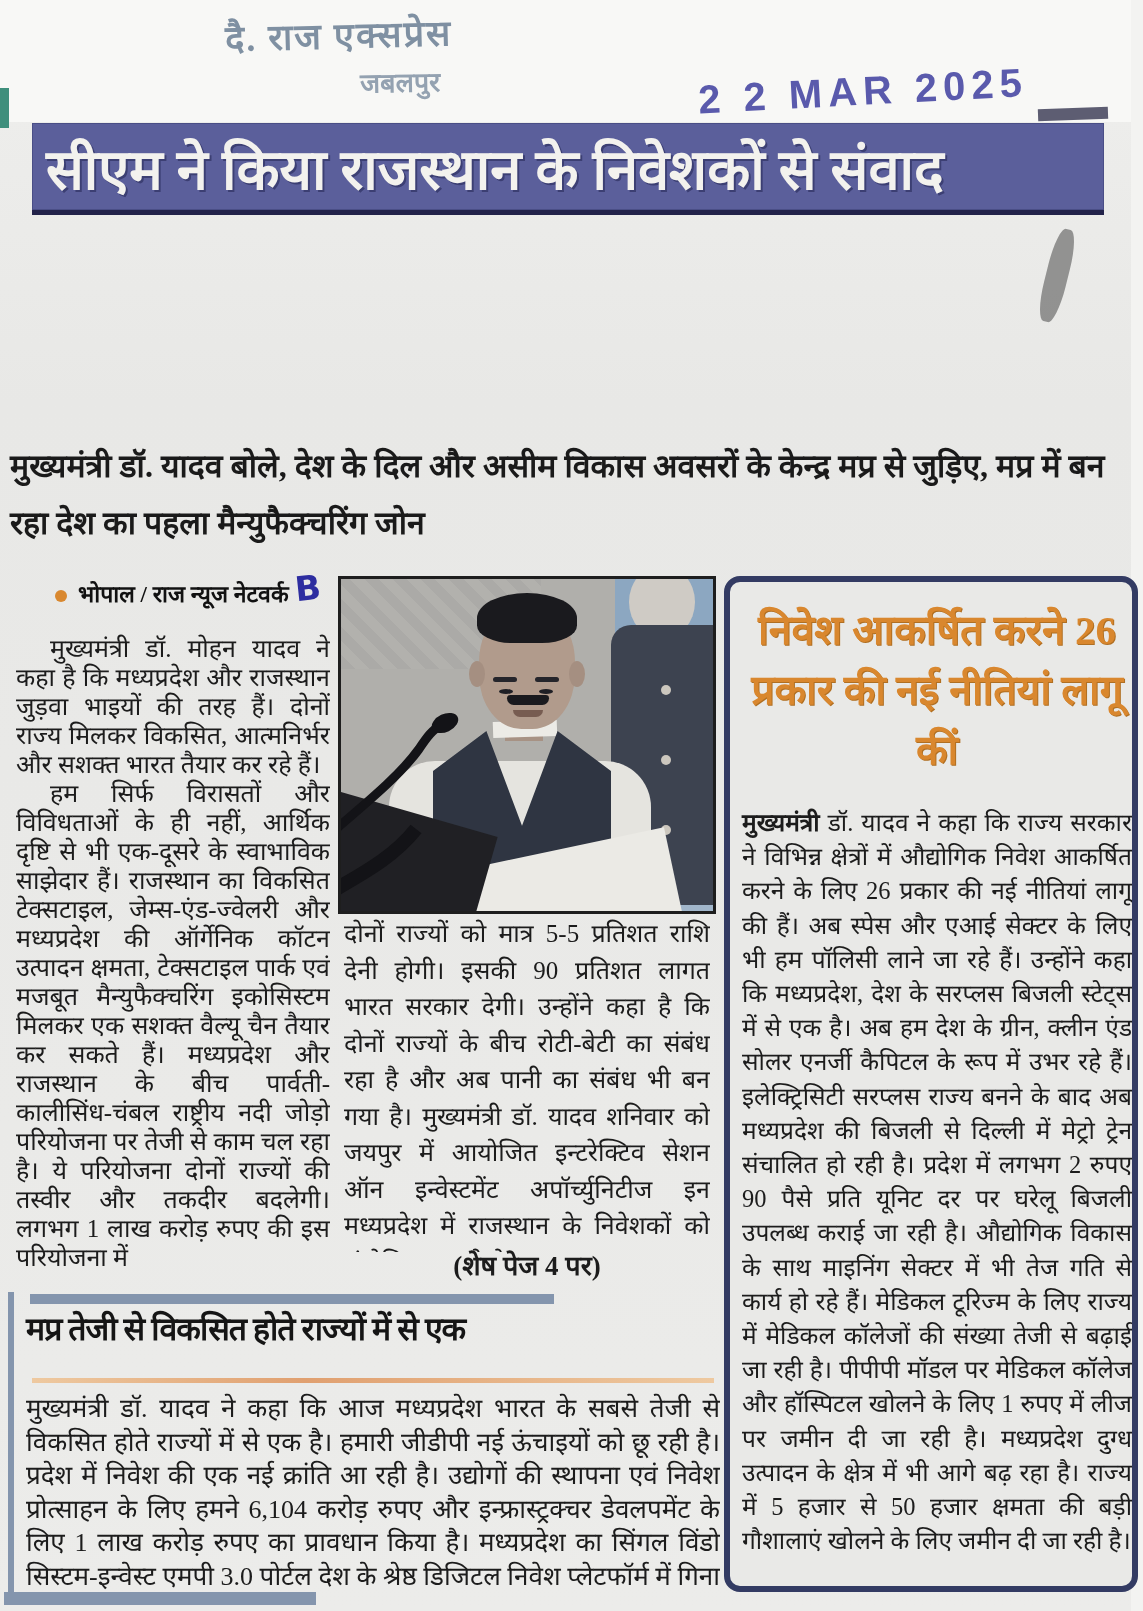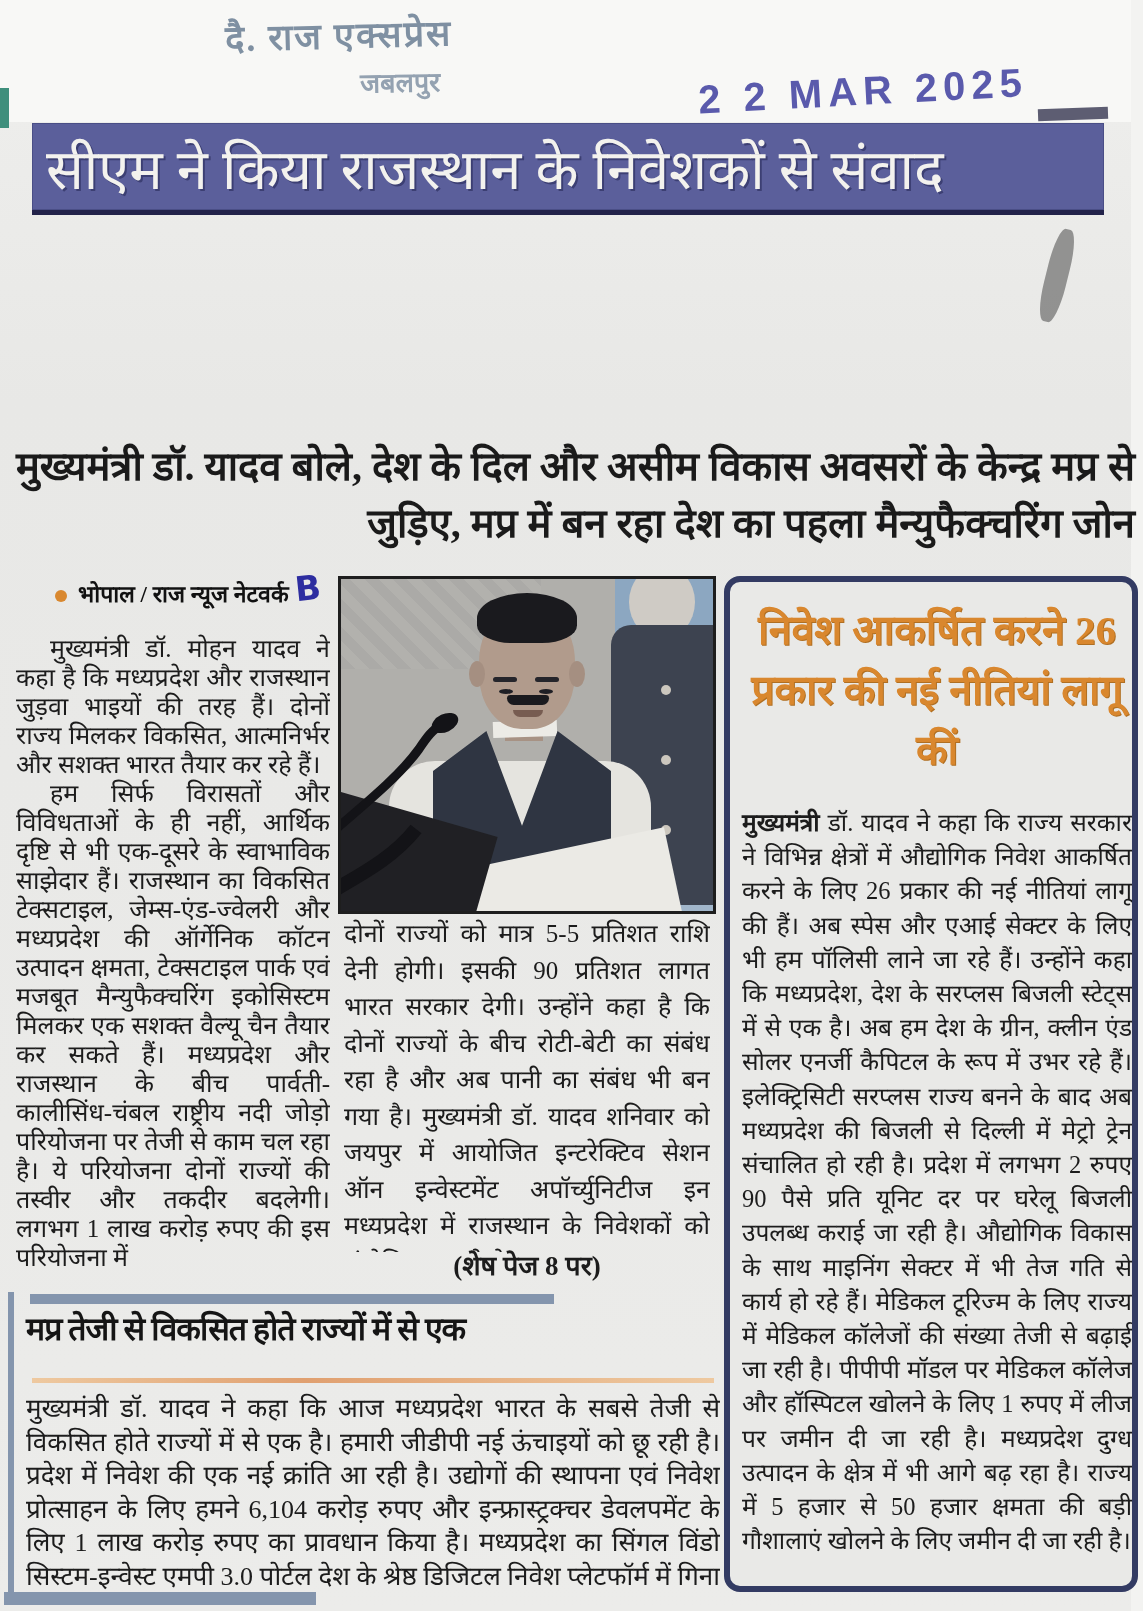--- a/index.html
+++ b/index.html
@@ -22,28 +22,28 @@
   .datestamp{left:698px;top:68px;width:360px;font-size:40px;font-weight:bold;
           color:#4a4aa5;transform:rotate(-3deg);font-family:"Liberation Sans",sans-serif;
           letter-spacing:6px;opacity:.9;}
   .smudge1{left:1038px;top:108px;width:70px;height:12px;background:#2a2a46;opacity:.75;transform:rotate(-2deg);}
   .smudge2{left:1046px;top:228px;width:22px;height:95px;background:#3a3a3a;opacity:.5;transform:rotate(14deg);border-radius:40%;}
 
   
   .kicker{left:32px;top:123px;width:1072px;height:92px;background:#5b5f9b;
           border-bottom:5px solid #23234a;box-shadow:0 0 0 1px #4a4e86 inset;
           display:flex;align-items:center;padding-left:14px;box-sizing:border-box;}
-  .kicker span{color:#f3f2ee;font-size:56px;font-weight:normal;white-space:nowrap;
+  .kicker span{color:#f3f2ee;font-size:56px;font-weight:bold;white-space:nowrap;
           text-shadow:2px 2px 0 #3c3f73;}
 
   
   .headline{left:8px;top:226px;width:1128px;font-size:66px;font-weight:bold;
           line-height:98px;color:#141414;letter-spacing:-1px;}
-  .subheadline{left:10px;top:438px;width:1125px;font-size:40px;font-weight:600;
-          line-height:57px;color:#1a1a1a;text-align:right;}
+  .subheadline{left:10px;top:438px;width:1125px;font-size:32px;font-weight:600;
+          line-height:57px;color:#1a1a1a;}
 
   
   .byline-dot{left:55px;top:590px;width:12px;height:12px;border-radius:50%;background:#d9882f;}
   .byline{left:78px;top:577px;font-size:23px;font-weight:bold;color:#111;font-family:Liberation Serif, serif;}
   .byline-mark{left:295px;top:568px;font-size:34px;font-weight:bold;color:#2d2da0;
           transform:rotate(-6deg);font-family:"DejaVu Sans",sans-serif;}
 
   
   .photo{left:338px;top:576px;width:372px;height:332px;border:3px solid #1b1b1b;
          background:#b2b0ac;overflow:hidden;filter:grayscale(.2) contrast(.97);}
@@ -160,21 +160,21 @@
   </div>
 
   <div class="abs col-left">
     <p>मुख्यमंत्री डॉ. मोहन यादव ने कहा है कि मध्यप्रदेश और राजस्थान जुड़वा भाइयों की तरह हैं। दोनों राज्य मिलकर विकसित, आत्मनिर्भर और सशक्त भारत तैयार कर रहे हैं।</p>
     <p>हम सिर्फ विरासतों और विविधताओं के ही नहीं, आर्थिक दृष्टि से भी एक-दूसरे के स्वाभाविक साझेदार हैं। राजस्थान का विकसित टेक्सटाइल, जेम्स-एंड-ज्वेलरी और मध्यप्रदेश की ऑर्गेनिक कॉटन उत्पादन क्षमता, टेक्सटाइल पार्क एवं मजबूत मैन्युफैक्चरिंग इकोसिस्टम मिलकर एक सशक्त वैल्यू चैन तैयार कर सकते हैं। मध्यप्रदेश और राजस्थान के बीच पार्वती-कालीसिंध-चंबल राष्ट्रीय नदी जोड़ो परियोजना पर तेजी से काम चल रहा है। ये परियोजना दोनों राज्यों की तस्वीर और तकदीर बदलेगी। लगभग 1 लाख करोड़ रुपए की इस परियोजना में</p>
   </div>
 
   <div class="abs col-mid">
     <p>दोनों राज्यों को मात्र 5-5 प्रतिशत राशि देनी होगी। इसकी 90 प्रतिशत लागत भारत सरकार देगी। उन्होंने कहा है कि दोनों राज्यों के बीच रोटी-बेटी का संबंध रहा है और अब पानी का संबंध भी बन गया है। मुख्यमंत्री डॉ. यादव शनिवार को जयपुर में आयोजित इन्टरेक्टिव सेशन ऑन इन्वेस्टमेंट अपॉर्च्युनिटीज इन मध्यप्रदेश में राजस्थान के निवेशकों को संबोधित कर रहे थे।</p>
   </div>
-  <div class="abs continuation">(शेष पेज 8 पर)</div>
+  <div class="abs continuation">(शेष पेज 4 पर)</div>
 
   <div class="abs sidebar">
     <div class="sb-head">निवेश आकर्षित करने 26 प्रकार की नई नीतियां लागू कीं</div>
     <div class="sb-body">
       <span class="sb-lead">मुख्यमंत्री</span><span> डॉ. यादव ने कहा कि राज्य सरकार ने विभिन्न क्षेत्रों में औद्योगिक निवेश आकर्षित करने के लिए 26 प्रकार की नई नीतियां लागू की हैं। अब स्पेस और एआई सेक्टर के लिए भी हम पॉलिसी लाने जा रहे हैं। उन्होंने कहा कि मध्यप्रदेश, देश के सरप्लस बिजली स्टेट्स में से एक है। अब हम देश के ग्रीन, क्लीन एंड सोलर एनर्जी कैपिटल के रूप में उभर रहे हैं। इलेक्ट्रिसिटी सरप्लस राज्य बनने के बाद अब मध्यप्रदेश की बिजली से दिल्ली में मेट्रो ट्रेन संचालित हो रही है। प्रदेश में लगभग 2 रुपए 90 पैसे प्रति यूनिट दर पर घरेलू बिजली उपलब्ध कराई जा रही है। औद्योगिक विकास के साथ माइनिंग सेक्टर में भी तेज गति से कार्य हो रहे हैं। मेडिकल टूरिज्म के लिए राज्य में मेडिकल कॉलेजों की संख्या तेजी से बढ़ाई जा रही है। पीपीपी मॉडल पर मेडिकल कॉलेज और हॉस्पिटल खोलने के लिए 1 रुपए में लीज पर जमीन दी जा रही है। मध्यप्रदेश दुग्ध उत्पादन के क्षेत्र में भी आगे बढ़ रहा है। राज्य में 5 हजार से 50 हजार क्षमता की बड़ी गौशालाएं खोलने के लिए जमीन दी जा रही है।</span>
     </div>
   </div>
 
   <div class="abs bottom-vline"></div>
   <div class="abs bottom-topbar"></div>

